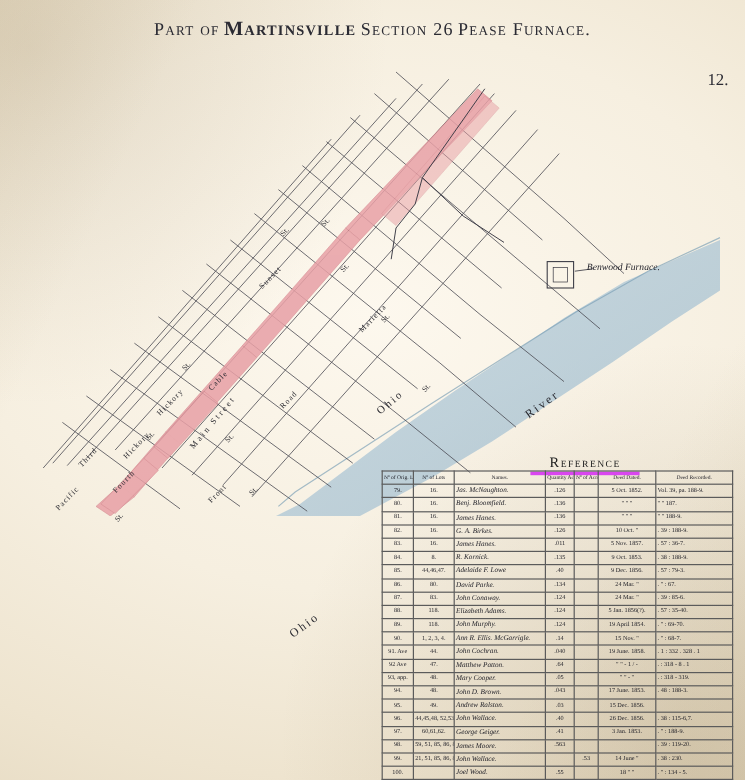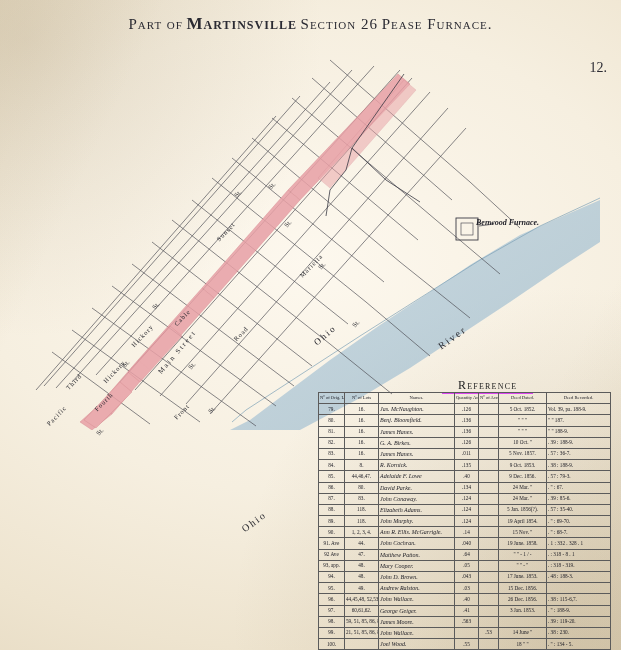--- a/index.html
+++ b/index.html
@@ -36,21 +36,21 @@
   #pagenum{
     position:absolute;right:14px;top:12px;font-size:14px;color:#2b2b33;margin-top:48px;
   }
   
   #map{position:absolute;left:0;top:30px;width:621px;height:400px;}
   
   #reftitle{
     position:absolute;left:442px;top:378px;font-size:12px;letter-spacing:1.2px;
     font-variant:small-caps;color:#222;
   }
-  #reftitle .ul{border-bottom:1px solid #d946ef;padding:0 16px 1px 16px;}
+  #reftitle .ul{border-bottom:3px solid #d946ef;padding:0 16px 1px 16px;}
   #reftable{
     position:absolute;left:318px;top:392px;width:292px;height:245px;
     font-size:5.2px;color:#1c1c24;
   }
   table.ref{border-collapse:collapse;width:292px;table-layout:fixed;}
   table.ref th,table.ref td{
     border:.5px solid #5b5b5b;padding:0 1px;line-height:1.02;height:10.2px;
     overflow:hidden;white-space:nowrap;
   }
   table.ref th{
@@ -143,21 +143,21 @@
       <path d="M352 118 L386 150 L420 172"></path>
     </g>
 
     <g>
       <rect x="456" y="188" width="22" height="22" fill="none" stroke="#3a3a44" stroke-width="0.9"></rect>
       <rect x="461" y="193" width="12" height="12" fill="none" stroke="#3a3a44" stroke-width="0.6"></rect>
     </g>
     <line x1="479" y1="196" x2="494" y2="194" stroke="#3a3a44" stroke-width="0.7"></line>
   </svg>
 
-  <div class="furnace-label" style="left:476px;top:188px;font-weight:bold;">Benwood Furnace.</div>
+  <div class="furnace-label" style="left:489px;top:188px;">Benwood Furnace.</div>
 
   
   <div class="mlabel" style="left:268px;top:152px;transform:rotate(-48deg);">St.</div>
   <div class="mlabel" style="left:284px;top:190px;transform:rotate(-48deg);">St.</div>
   <div class="mlabel" style="left:318px;top:232px;transform:rotate(-48deg);">St.</div>
   <div class="mlabel" style="left:352px;top:290px;transform:rotate(-48deg);">St.</div>
   <div class="mlabel" style="left:188px;top:332px;transform:rotate(-48deg);">St.</div>
   <div class="mlabel" style="left:122px;top:330px;transform:rotate(-48deg);">St.</div>
   <div class="mlabel" style="left:208px;top:376px;transform:rotate(-48deg);">St.</div>
   <div class="mlabel" style="left:96px;top:398px;transform:rotate(-48deg);">St.</div>

